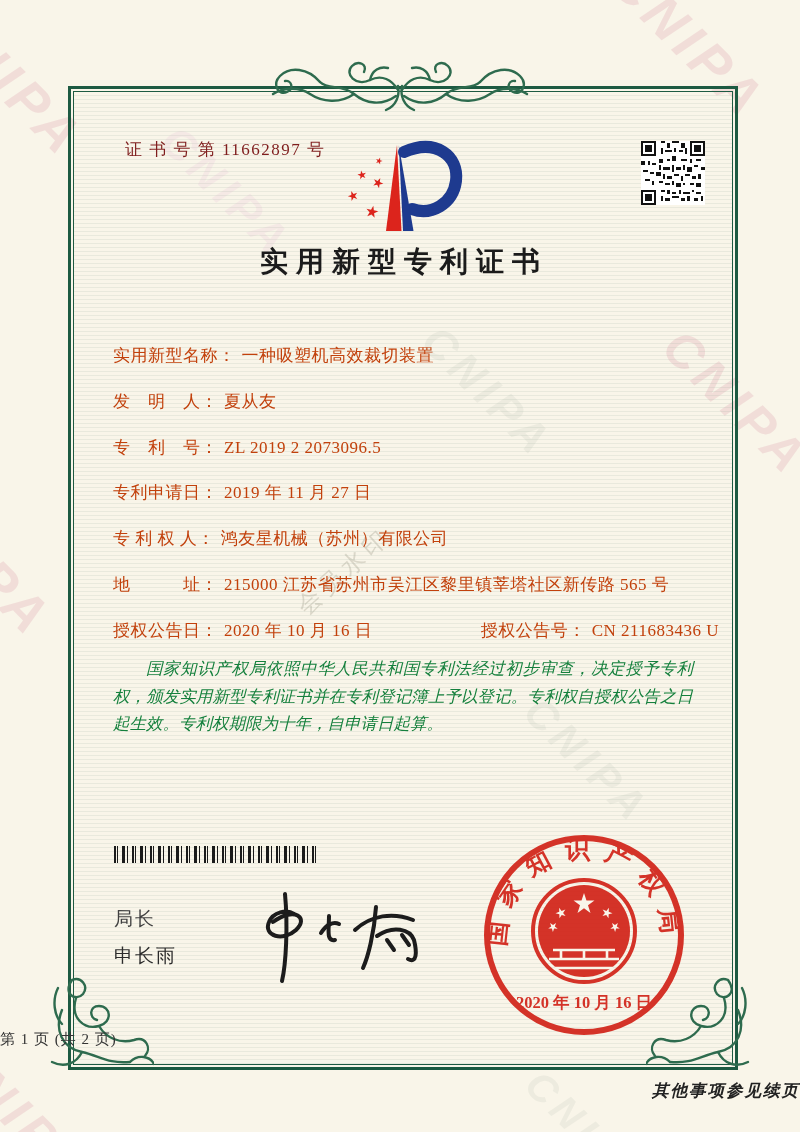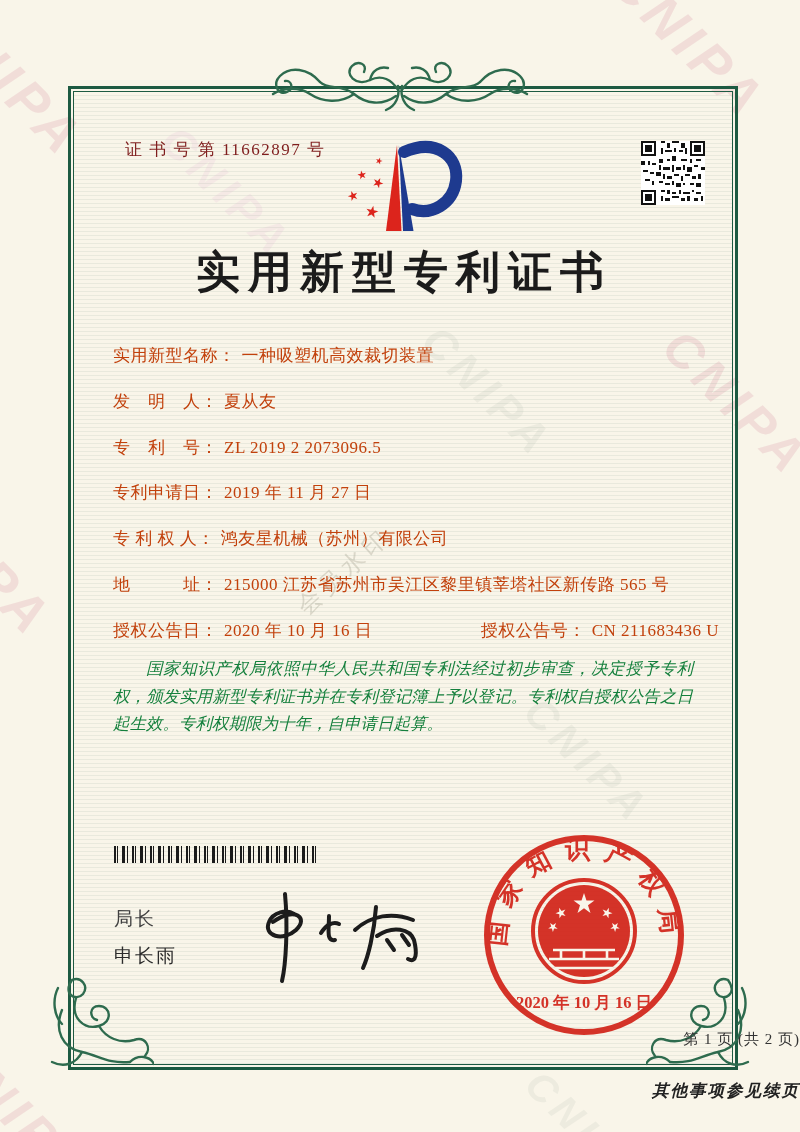--- a/index.html
+++ b/index.html
@@ -25,21 +25,21 @@
   .ornament-top{position:absolute;left:263px;top:54px;width:274px;height:64px;}
   .corner{position:absolute;width:112px;height:106px;}
   .corner-bl{left:42px;top:972px;}
   .corner-br{left:646px;top:972px;transform:scaleX(-1);}
 
   
   .cert-no{position:absolute;left:125px;top:138px;font-size:17px;letter-spacing:1.5px;color:#7f1d1d;}
   .qr{position:absolute;left:640px;top:141px;width:66px;height:64px;}
   .logo{position:absolute;left:328px;top:128px;width:150px;height:110px;}
   .title{position:absolute;left:0;top:243px;width:800px;text-align:center;
-      font-size:44px;font-weight:bold;letter-spacing:8px;padding-left:8px;box-sizing:border-box;color:#1b1b1b;}
+      font-size:28px;font-weight:bold;letter-spacing:8px;padding-left:8px;box-sizing:border-box;color:#1b1b1b;}
 
   
   .fields{position:absolute;left:113px;top:344px;width:620px;font-size:17px;color:#c2410c;}
   .field-row{height:45.8px;line-height:24px;letter-spacing:.5px;white-space:nowrap;}
   .f-label{display:inline-block;}
   .f-value{display:inline-block;margin-left:6px;}
   .pair1{display:inline-block;width:363px;}
 
   
   .body-text{position:absolute;left:113px;top:655px;width:580px;font-size:16.5px;
@@ -51,21 +51,21 @@
       background:repeating-linear-gradient(90deg,#1b1b1b 0 2px,transparent 2px 3px,
       #1b1b1b 3px 4px,transparent 4px 8px,#1b1b1b 8px 11px,transparent 11px 13px,
       #1b1b1b 13px 14px,transparent 14px 18px);}
   .signer-title{position:absolute;left:114px;top:906px;font-family:"Liberation Sans","DejaVu Sans",sans-serif;
       font-size:19px;color:#404040;letter-spacing:2px;}
   .signer-name{position:absolute;left:114px;top:943px;font-family:"Liberation Sans","DejaVu Sans",sans-serif;
       font-size:19px;color:#2b2b2b;letter-spacing:2px;}
   .signature{position:absolute;left:225px;top:878px;width:215px;height:118px;}
   .seal{position:absolute;left:481px;top:832px;width:206px;height:206px;opacity:.93;}
 
-  .page-indicator{position:absolute;left:0;top:1030px;width:800px;text-align:right;
+  .page-indicator{position:absolute;left:0;top:1030px;width:800px;text-align:left;
       font-size:15px;color:#333;letter-spacing:1px;}
   .continuation{position:absolute;left:0;top:1080px;width:800px;text-align:right;
       font-size:16.5px;font-style:italic;color:#222;letter-spacing:2px;font-weight:bold;}
 </style>
 </head>
 <body>
 
 <div class="page">
 
   <span class="wm wm-pink" style="left:-40px;top:-12px;font-size:54px;">CNIPA</span>

